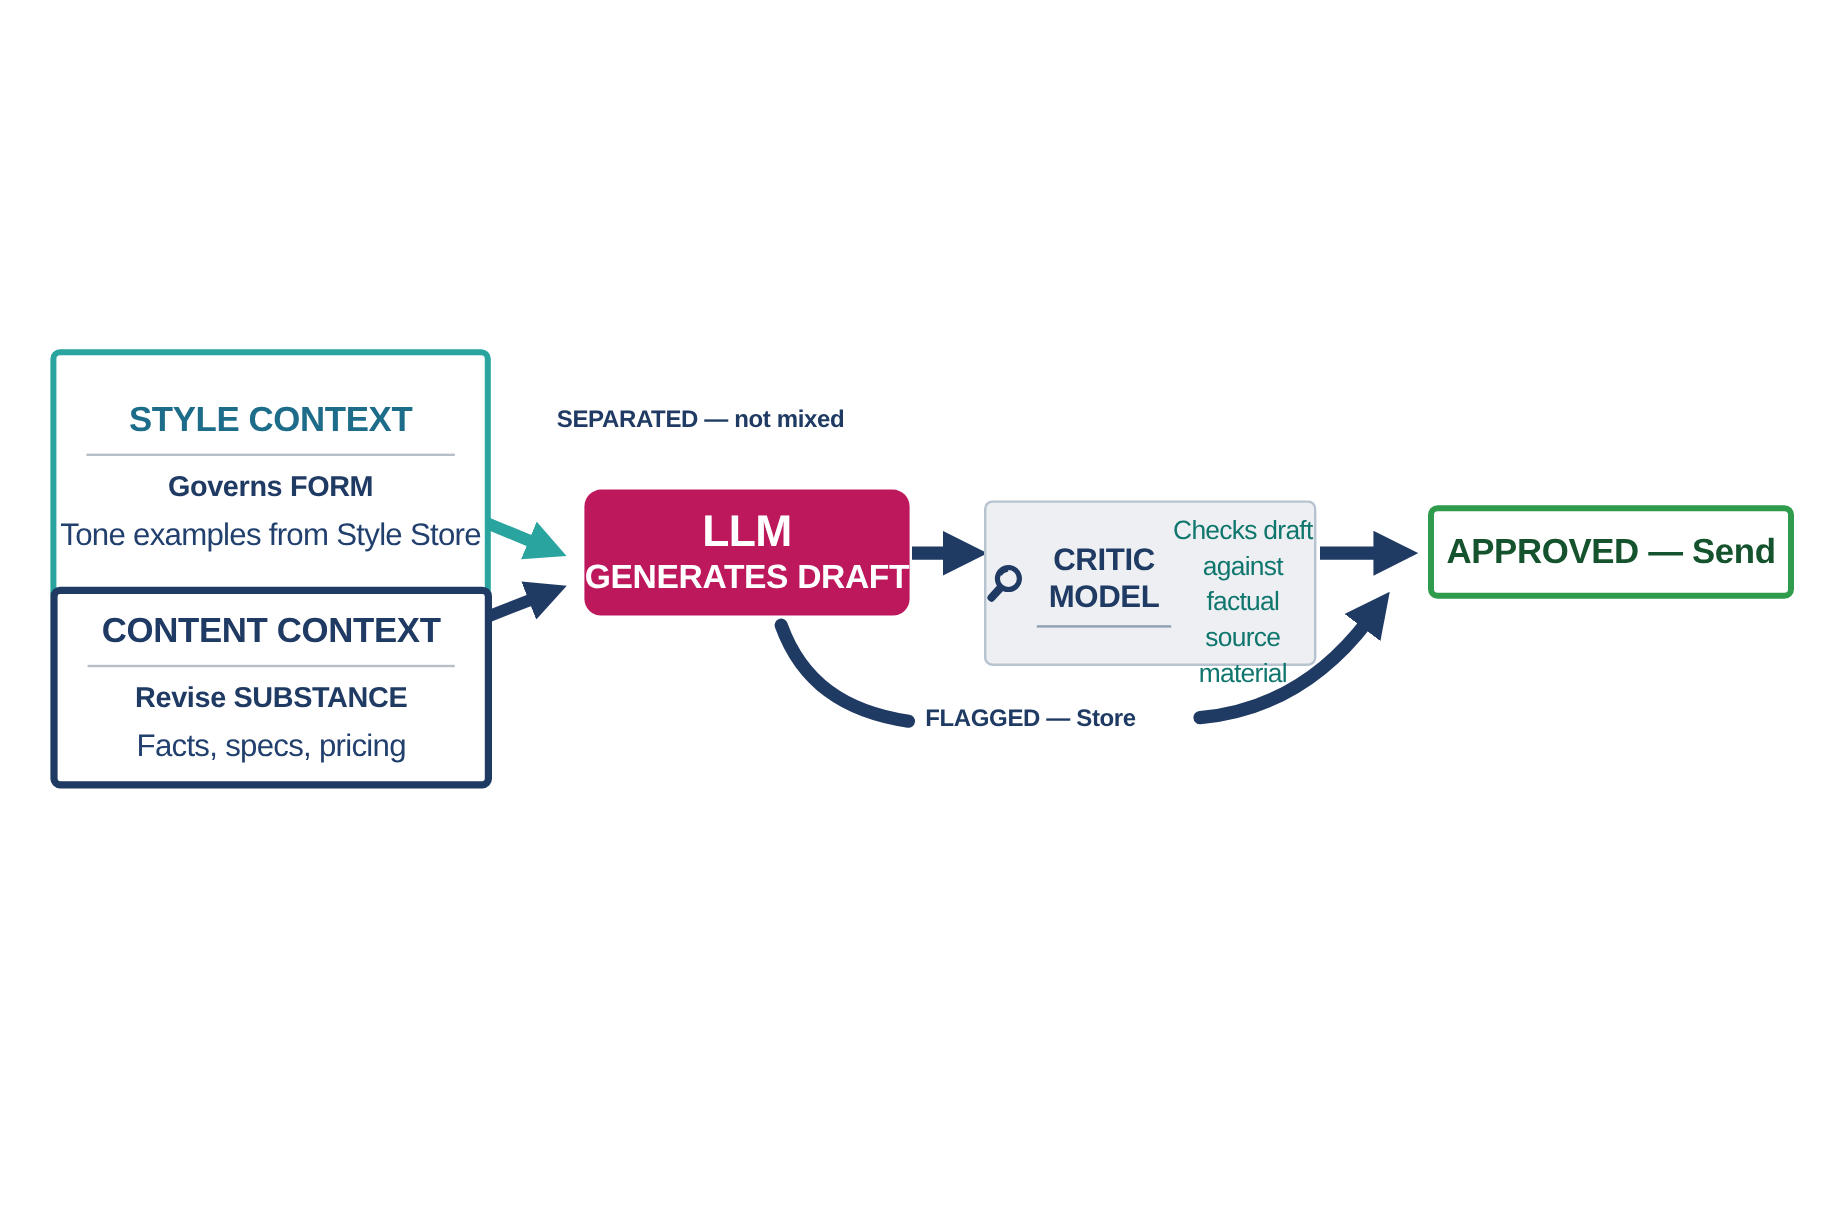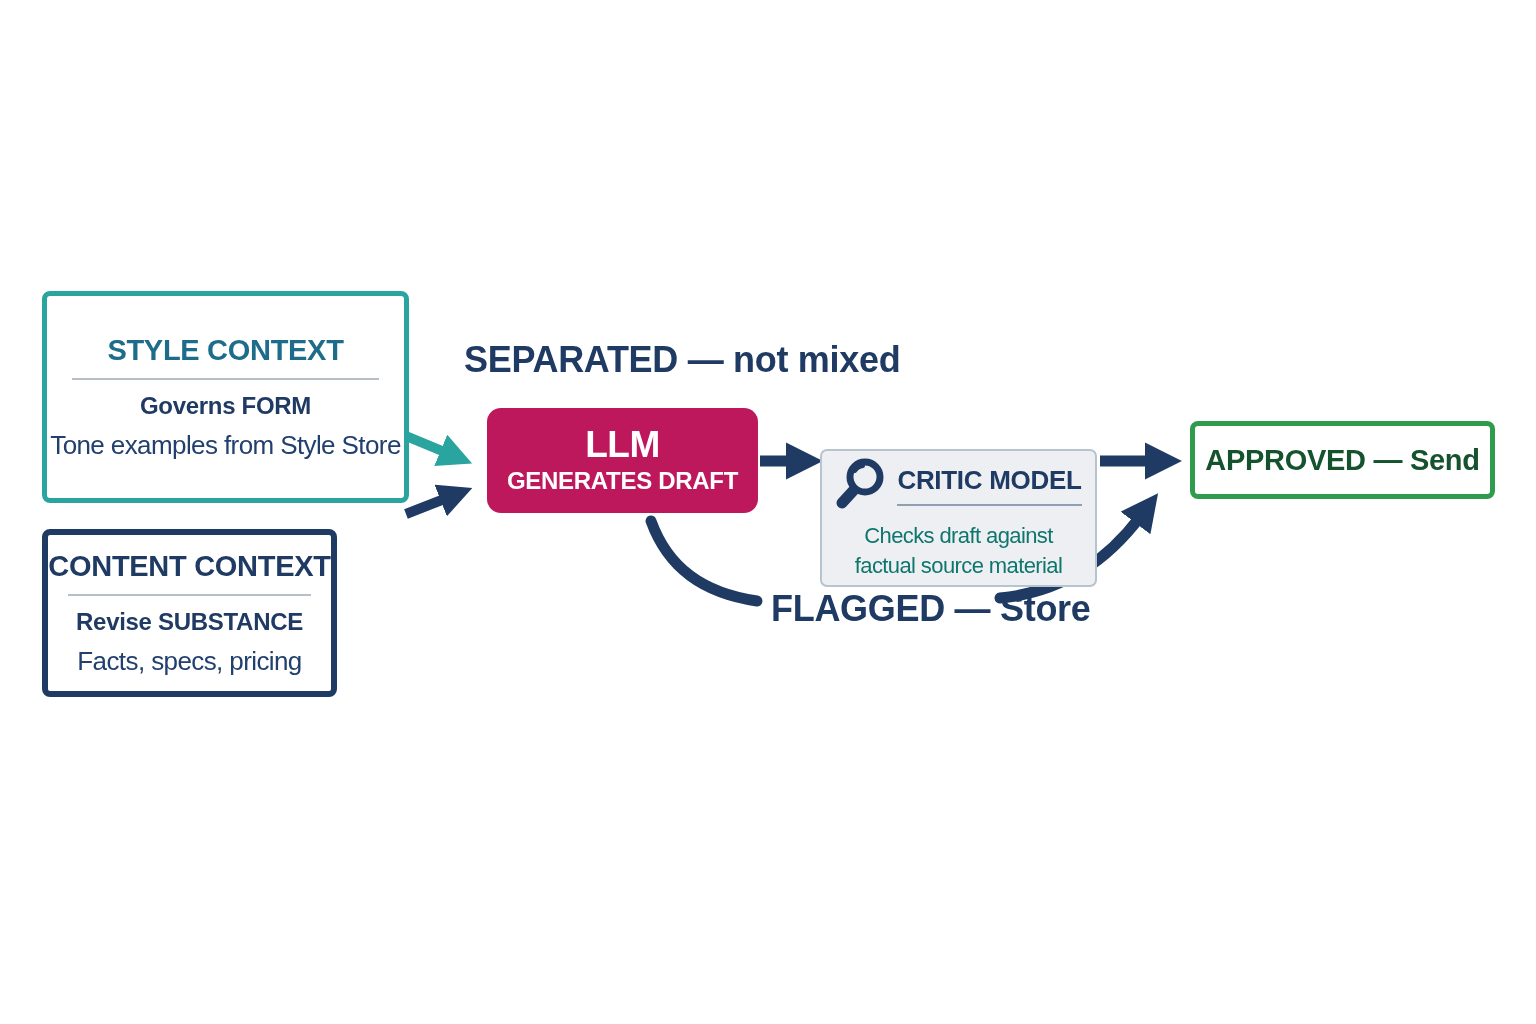--- a/index.html
+++ b/index.html
@@ -17,65 +17,63 @@
     border-radius:8px;
     background:#ffffff;
     display:flex;flex-direction:column;align-items:center;justify-content:center;
     text-align:center;
   }
   .ctx-box.style{
     left:42px;top:291px;width:367px;height:212px;
     border:5px solid #2aa49f;
   }
   .ctx-box.content{
-    left:42px;top:489px;width:295px;height:168px;
+    left:42px;top:489px;width:368px;height:168px;
     border:6px solid #1f3a63;
-    margin-top:40px;
   }
   .ctx-title{
     font-size:29px;font-weight:bold;letter-spacing:-0.3px;
     color:#1f3a63;line-height:1.1;margin-top:2px;
   }
   .ctx-box.style .ctx-title{color:#1d6c89;}
   .ctx-divider{
     width:86%;height:2px;background:#b6bec8;border:none;
     margin:11px 0 12px 0;
   }
   .ctx-sub{
     font-size:24px;font-weight:bold;letter-spacing:-0.3px;
     color:#1f3a63;line-height:1.15;
   }
   .ctx-detail{
     font-size:26px;letter-spacing:-0.6px;
     color:#22406e;margin-top:12px;line-height:1.15;
   }
   
   .flow-label{
-    font-size:36px;font-weight:bold;letter-spacing:-0.3px;
+    font-size:20px;font-weight:bold;letter-spacing:-0.3px;
     color:#1f3a63;white-space:nowrap;
   }
   #separated-label{left:464px;top:339px;}
   #flagged-label{left:771px;top:588px;}
   
   #llm-box{
     left:487px;top:408px;width:271px;height:105px;
     background:#be185d;border-radius:14px;
     display:flex;flex-direction:column;align-items:center;justify-content:center;
     text-align:center;color:#ffffff;
   }
   #llm-box .llm-title{font-size:37px;font-weight:bold;line-height:1.05;letter-spacing:-0.5px;}
-  #llm-box .llm-sub{font-size:24px;font-weight:bold;letter-spacing:-0.3px;margin-top:2px;}
+  #llm-box .llm-sub{font-size:28px;font-weight:bold;letter-spacing:-0.3px;margin-top:2px;}
   
   #critic-box{
     box-sizing:border-box;
     left:820px;top:417px;width:277px;height:138px;
     background:#edeff2;border:2px solid #b7c3cf;border-radius:7px;
-    display:flex;flex-direction:column;align-items:center;justify-content:center;
+    display:flex;flex-direction:row;justify-content:center;
     text-align:center;
-    margin-top:32px;
   }
   .critic-title-row{
     display:flex;align-items:center;gap:10px;margin-top:2px;
   }
   .critic-title{
     font-size:26px;font-weight:bold;letter-spacing:-0.3px;color:#1f3a63;
     border-bottom:2px solid #8fa0b4;padding-bottom:8px;
   }
   .critic-line{
     font-size:22px;letter-spacing:-0.6px;color:#0f766e;line-height:1.35;

